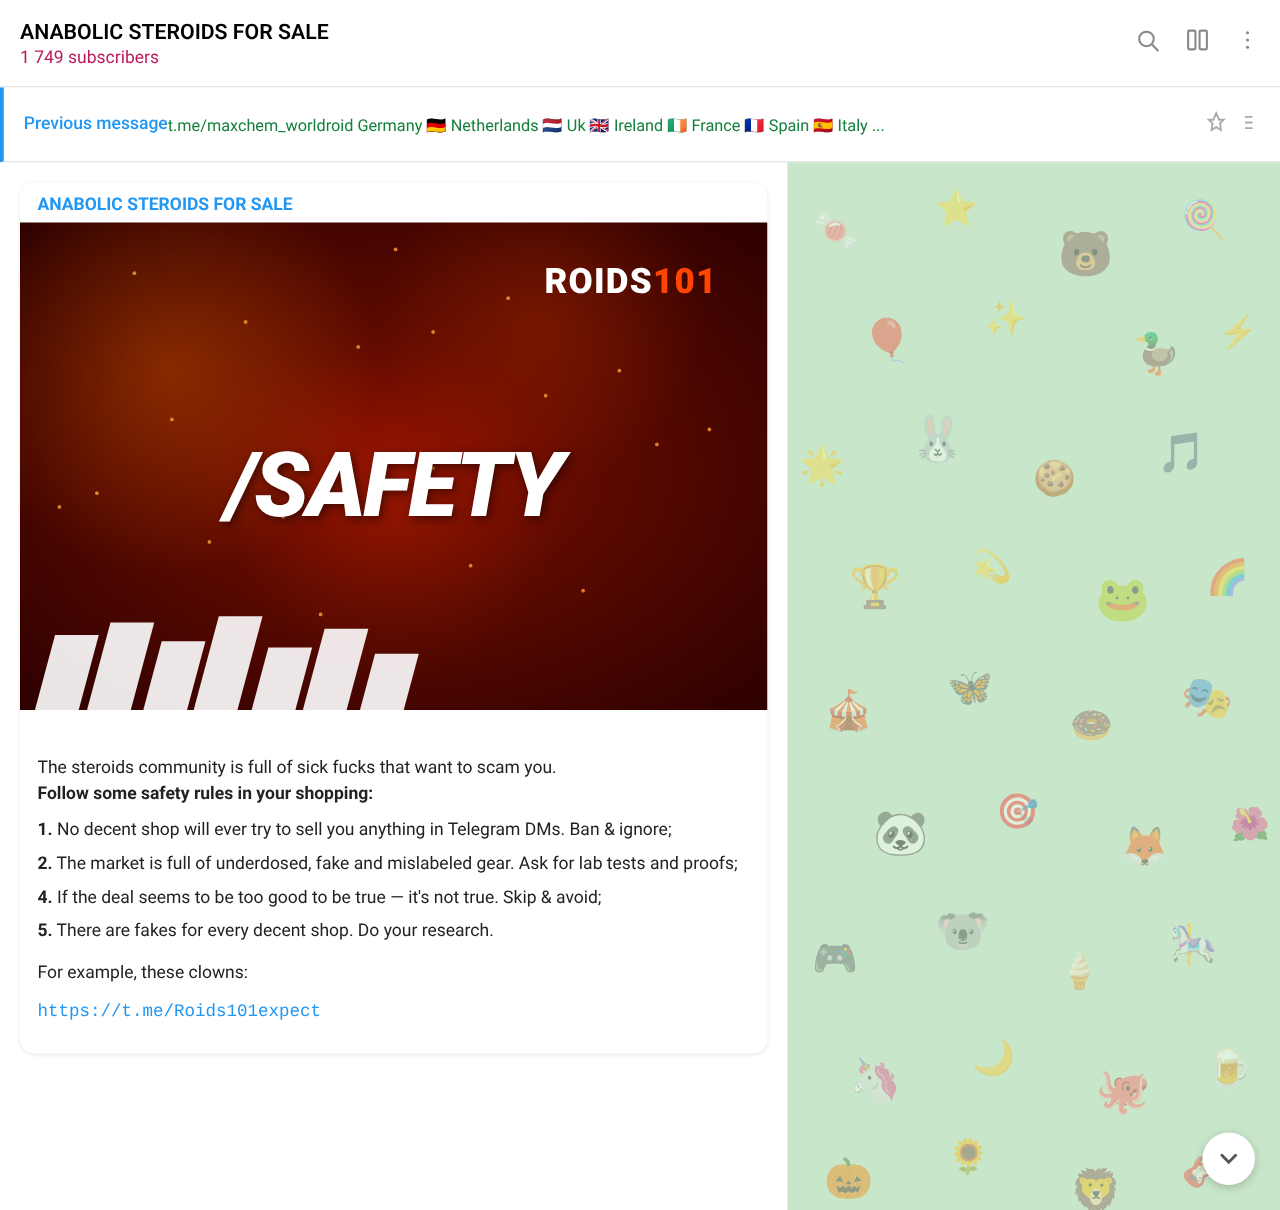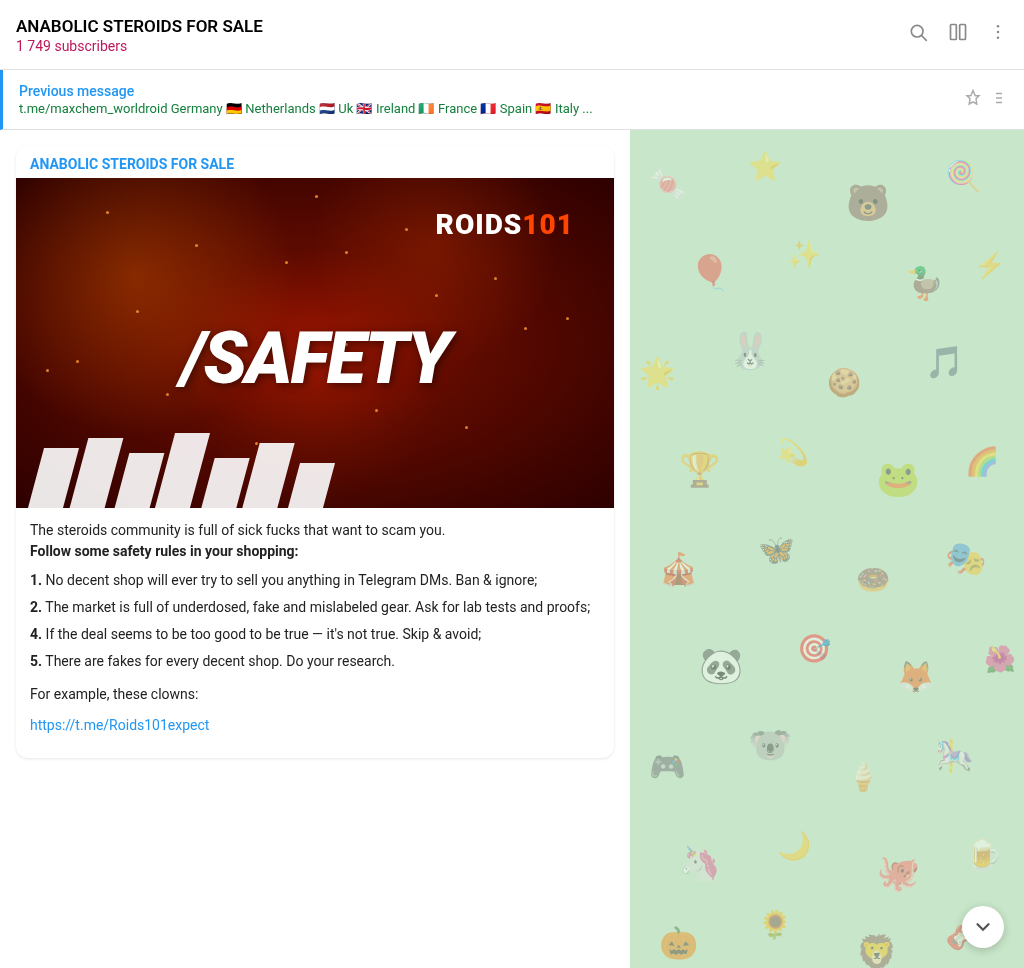--- a/index.html
+++ b/index.html
@@ -52,21 +52,21 @@
       align-items: center;
       justify-content: space-between;
       padding: 8px 16px;
       background: #fff;
       border-left: 3px solid #2196F3;
       border-bottom: 1px solid #e0e0e0;
       height: 60px;
     }
     .prev-message-content {
       display: flex;
-      flex-direction: column;
+      flex-direction: row;
     }
     .prev-message-label {
       font-size: 14px;
       font-weight: 500;
       color: #2196F3;
     }
     .prev-message-text {
       font-size: 13px;
       color: #15803d;
       margin-top: 2px;
@@ -132,21 +132,21 @@
       padding: 10px 14px 6px;
       font-size: 14px;
       font-weight: 700;
       color: #2196F3;
       background: #fff;
     }
 
     
     .message-image {
       width: 100%;
-      height: 330px;
+      height: 390px;
       background: radial-gradient(ellipse at center, #8B1000 0%, #5C0A00 40%, #2d0000 100%);
       position: relative;
       display: flex;
       flex-direction: column;
       align-items: center;
       justify-content: center;
       overflow: hidden;
     }
 
     .message-image::before {
@@ -224,38 +224,40 @@
       line-height: 1.5;
       color: #222;
     }
 
     .message-text p {
       margin-bottom: 10px;
     }
 
     .message-text .intro {
       margin-bottom: 8px;
+      margin-top: 24px;
     }
 
     .message-text .bold {
       font-weight: 700;
     }
 
     .message-text ol {
       list-style: none;
       padding: 0;
     }
 
     .message-text ol li {
       margin-bottom: 6px;
     }
 
     .message-text .link {
       color: #2196F3;
       text-decoration: none;
+      font-family: Liberation Mono, monospace;
     }
 
     .scroll-btn {
       position: absolute;
       bottom: 20px;
       right: 20px;
       width: 42px;
       height: 42px;
       border-radius: 50%;
       background: #fff;

